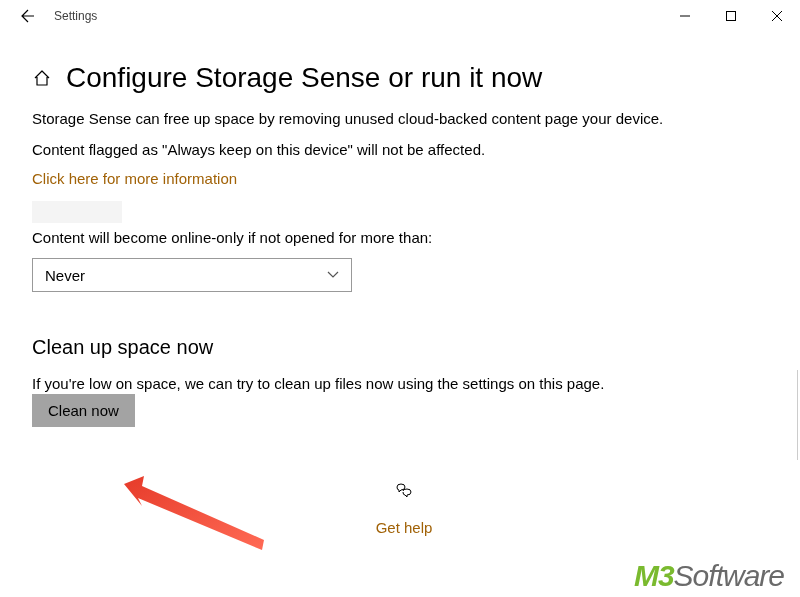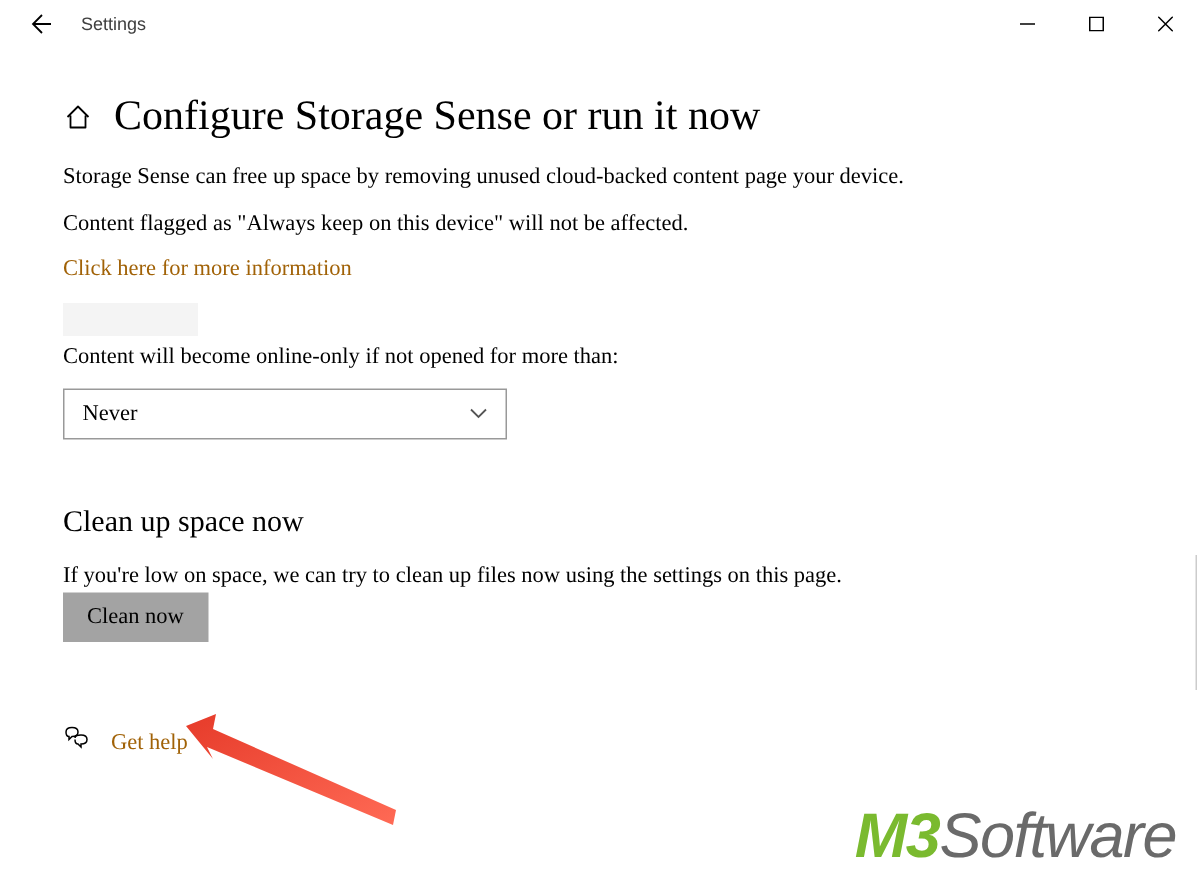--- a/index.html
+++ b/index.html
@@ -41,22 +41,21 @@
       width: 46px;
       height: 32px;
       display: flex;
       align-items: center;
       justify-content: center;
       cursor: pointer;
     }
 
     
     .content {
-      padding: 30px 24px 0 42px;
-      font-family: Liberation Serif, serif;
+      padding: 30px 24px 0 32px;
     }
     .page-header {
       display: flex;
       align-items: center;
       gap: 14px;
       margin-bottom: 14px;
     }
     .home-icon {
       width: 20px;
       height: 20px;
@@ -92,21 +91,21 @@
     }
 
     .redacted {
       width: 90px;
       height: 22px;
       background: #f4f4f4;
       margin-bottom: 4px;
     }
 
     .dropdown {
-      width: 296px;
+      width: 320px;
       height: 34px;
       border: 1px solid #999;
       display: flex;
       align-items: center;
       justify-content: space-between;
       padding: 0 12px;
       font-size: 15px;
       cursor: pointer;
       margin-top: 8px;
       margin-bottom: 44px;
@@ -123,39 +122,40 @@
       font-size: 15px;
       cursor: pointer;
       font-family: inherit;
     }
 
     .footer-help {
       display: flex;
       align-items: center;
       gap: 14px;
       margin-top: 56px;
+      flex-direction: column;
     }
     .footer-help .link {
       margin-bottom: 0;
     }
 
     
     .arrow-annotation {
       position: absolute;
       left: 124px;
       top: 476px;
       pointer-events: none;
     }
 
     
     .watermark {
       position: absolute;
       right: 16px;
-      bottom: 16px;
-      font-size: 42px;
+      bottom: 4px;
+      font-size: 30px;
       font-weight: 700;
       font-style: italic;
       color: #6a6a6a;
       letter-spacing: -1px;
     }
     .watermark .m3 {
       color: #7aba2f;
       font-style: italic;
     }
     .watermark .soft {

